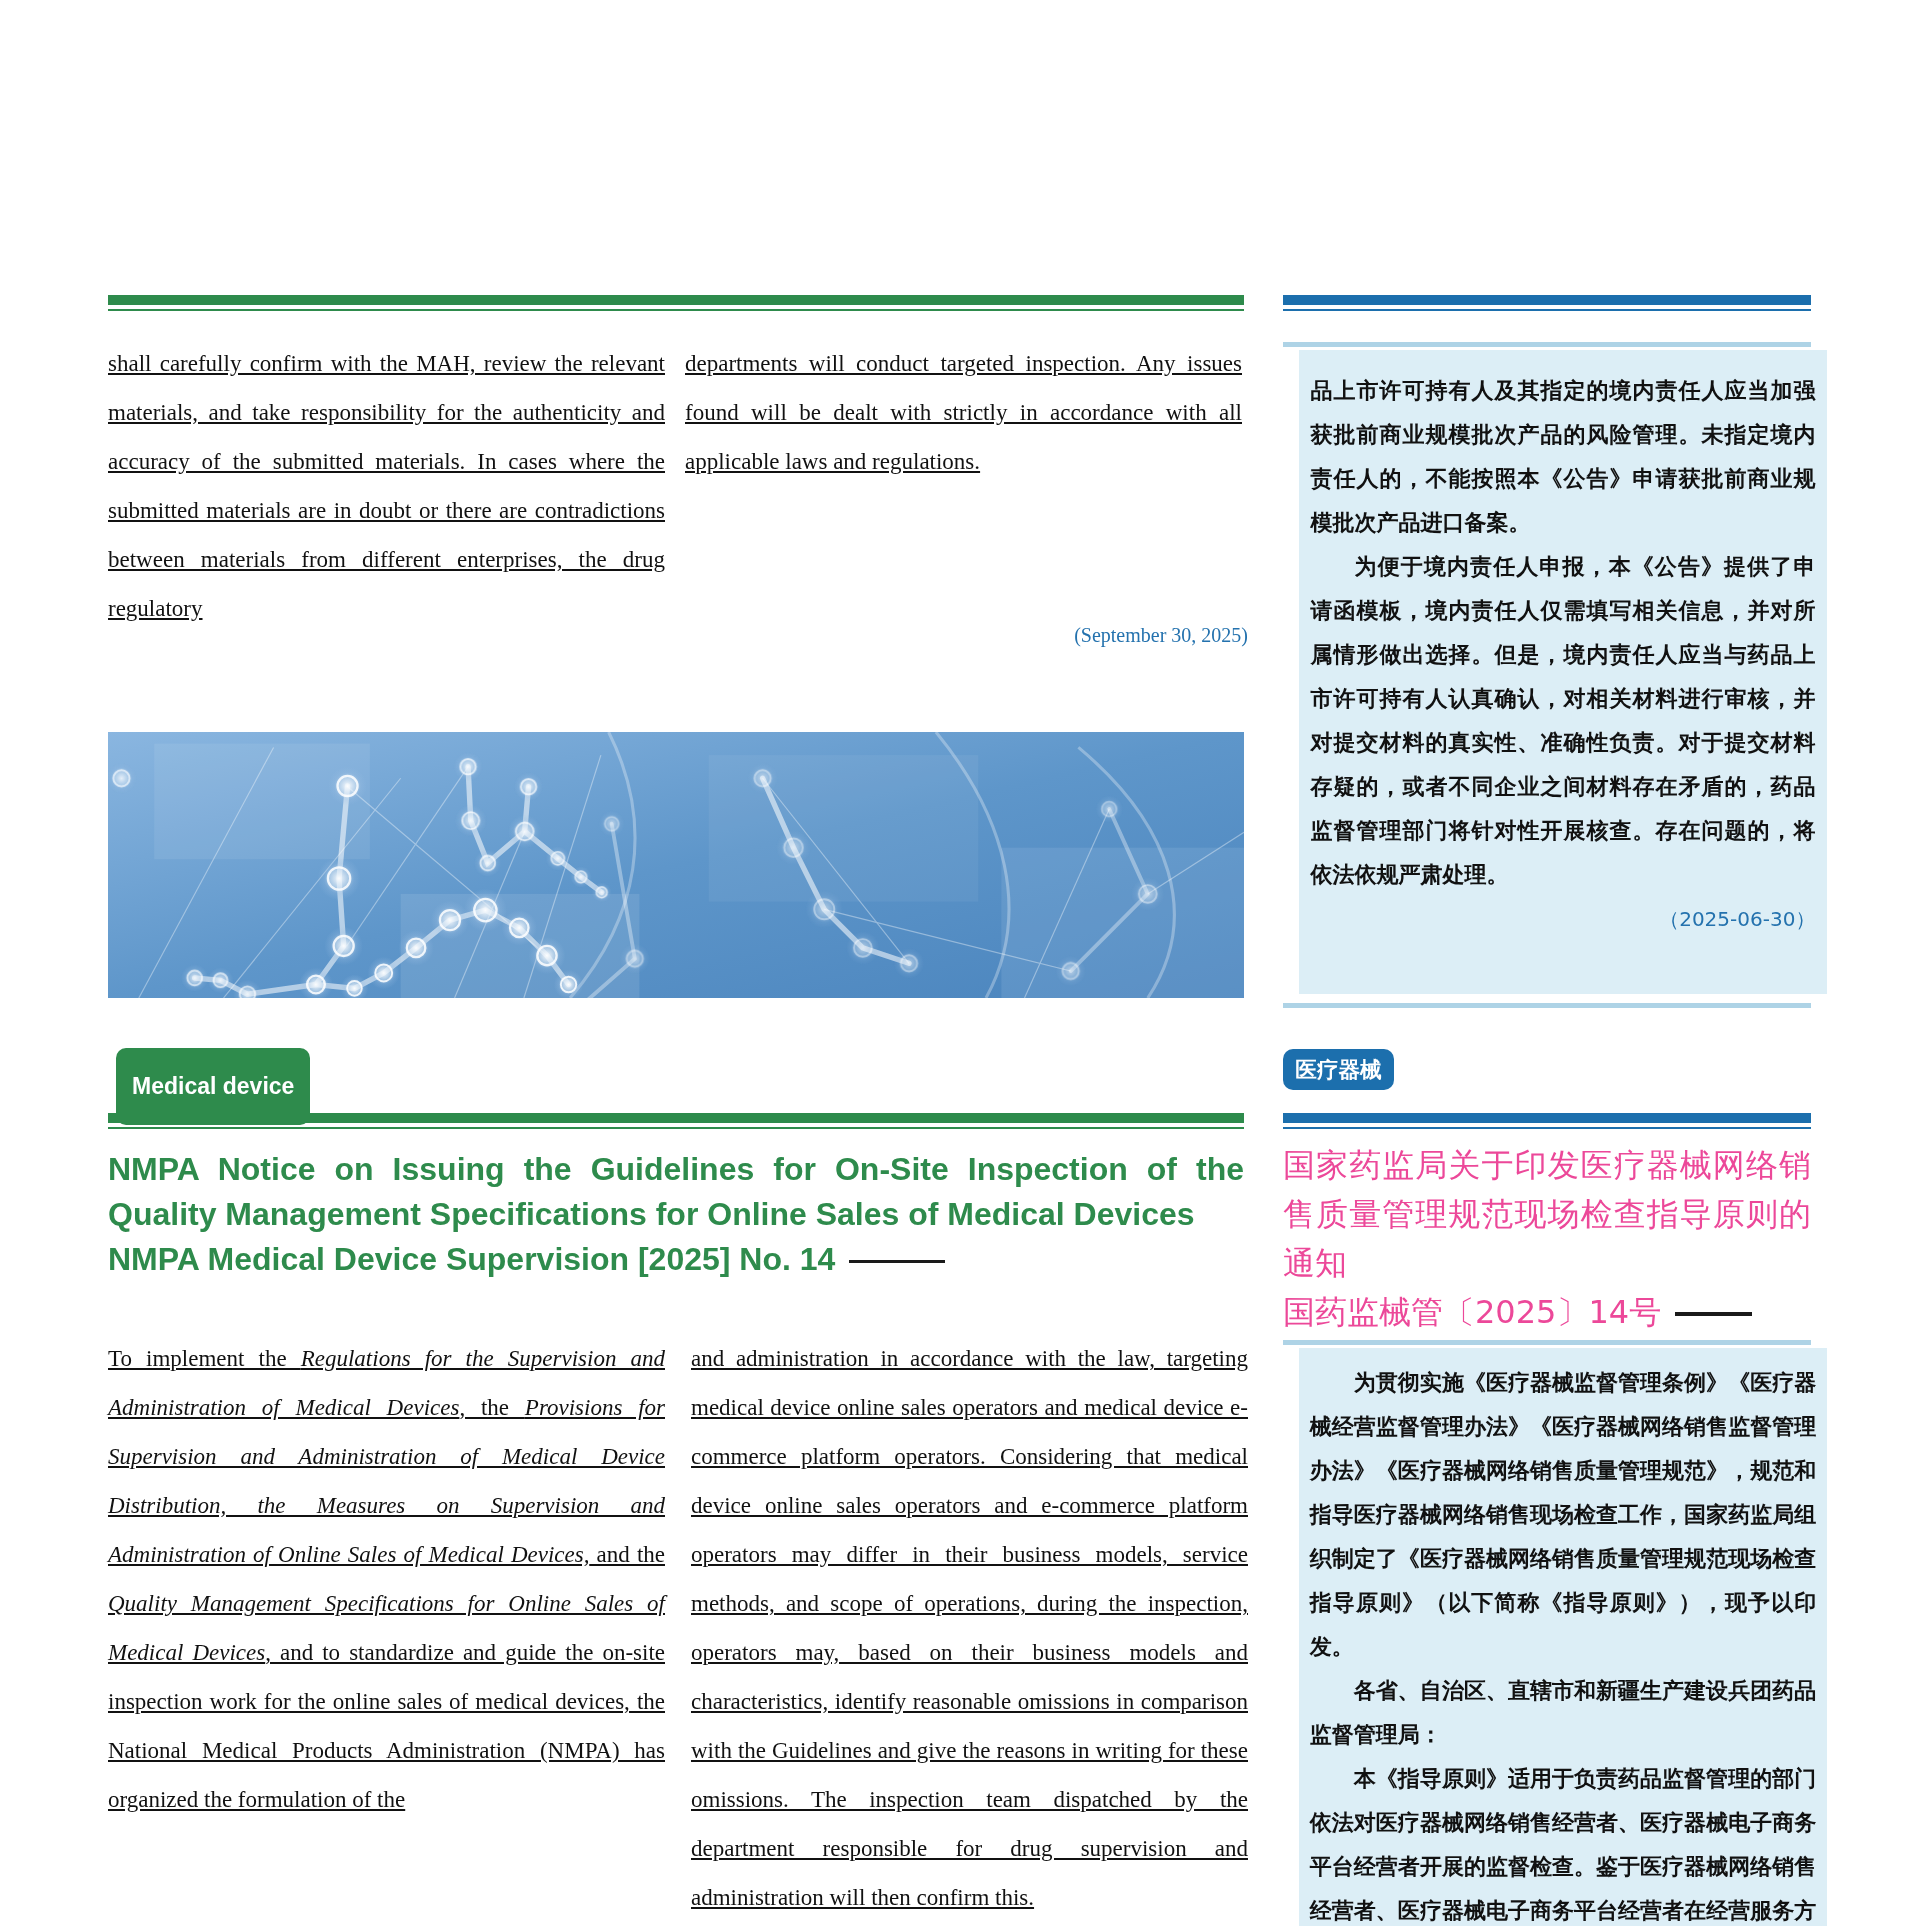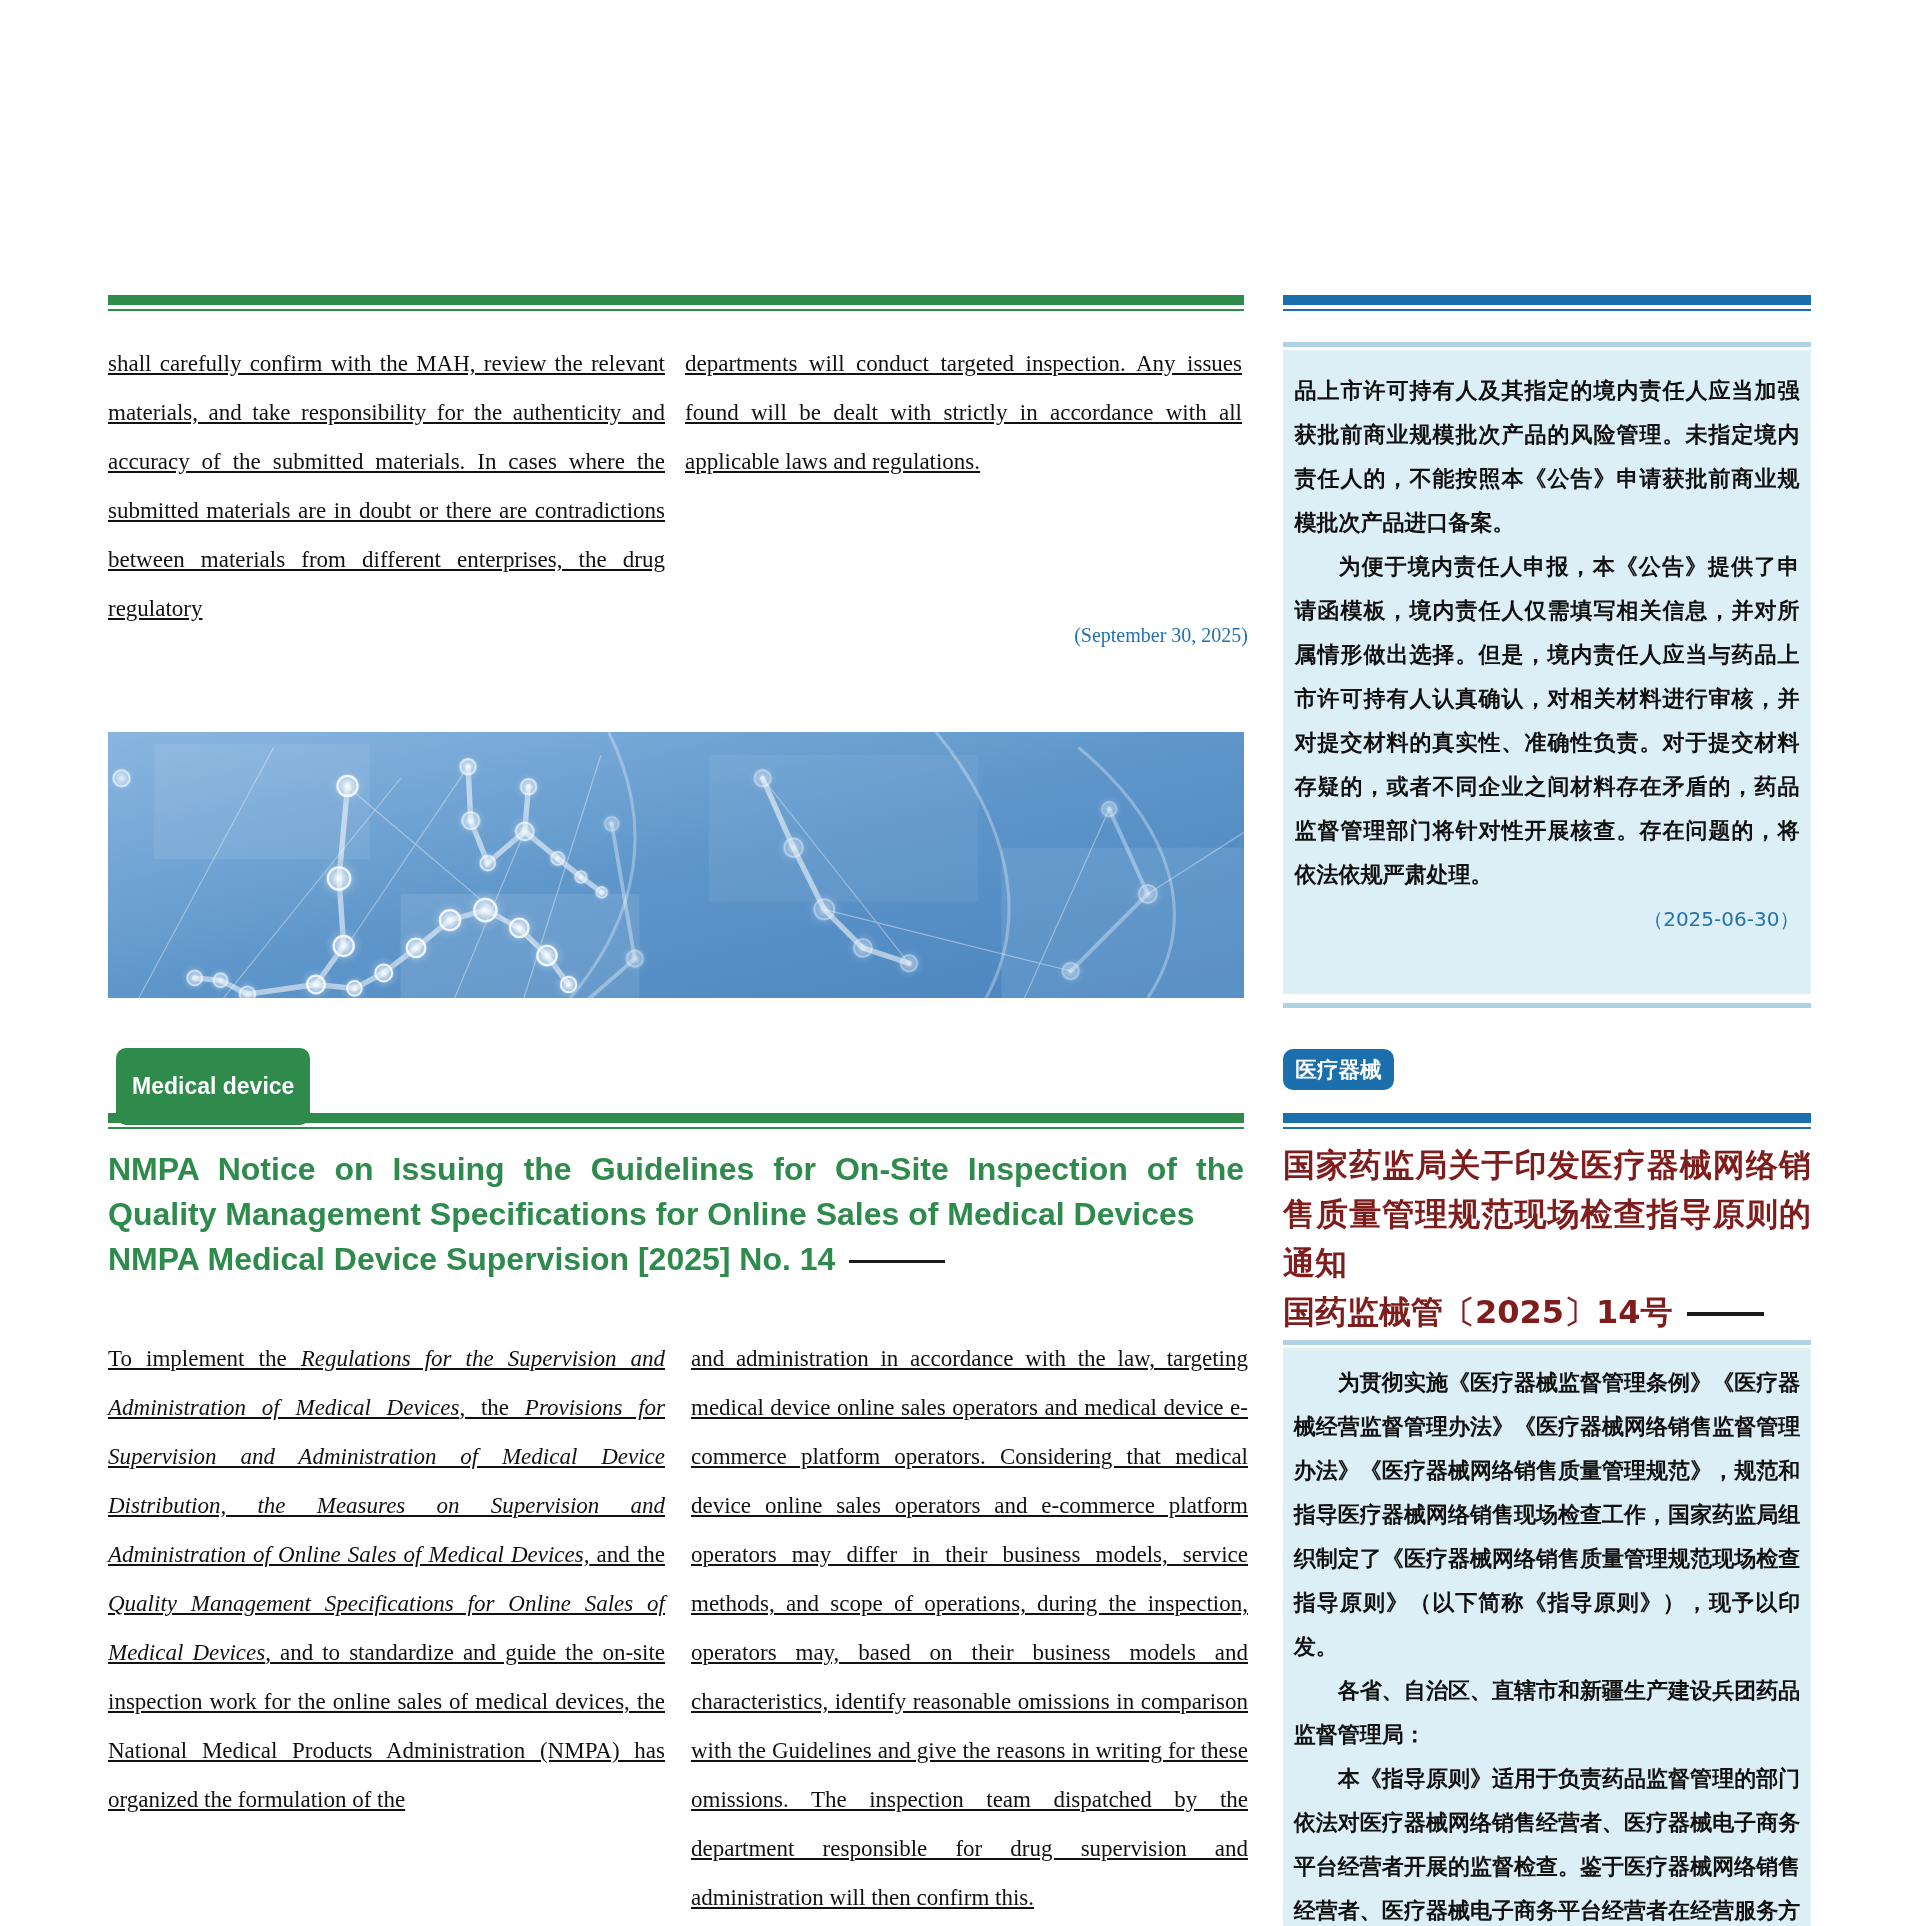--- a/index.html
+++ b/index.html
@@ -21,21 +21,21 @@
     color:#111;
   }
   .eng-body p{margin:0;text-decoration:underline;}
   .date-en{
     font-size:20px;color:#2472ae;text-align:right;font-family:"Liberation Serif",serif;
   }
   
   .cn-box{
     background:#dceef6;box-sizing:border-box;overflow:hidden;
     font-family:"DejaVu Sans","Liberation Sans",sans-serif;font-weight:700;
-    font-size:22px;line-height:44px;text-align:justify;color:#111;
+    font-size:22px;line-height:44px;text-align:justify;color:#111;margin-left:16px;
   }
   .cn-box p{margin:0;}
   .cn-indent{text-indent:2em;}
   .date-cn{
     font-family:"DejaVu Sans",sans-serif;font-weight:500;color:#2472ae;
     text-align:right;font-size:20px;margin-top:15.4px;
   }
   
   .badge{
     display:inline-block;color:#ffffff;font-weight:700;border-radius:10px;
@@ -43,22 +43,22 @@
   }
   .badge-green{background:#2e8b4c;font-size:23px;padding:25px 16px;}
   .badge-blue{background:#1c6fad;font-size:21.6px;padding:6.2px 12.3px;font-family:"DejaVu Sans","Liberation Sans",sans-serif;}
   
   .head-en{
     font-family:"Liberation Sans","DejaVu Sans",sans-serif;font-weight:700;
     color:#2e8b4c;font-size:32px;line-height:45px;text-align:justify;
   }
   .head-en p{margin:0;}
   .head-cn{
-    font-family:"DejaVu Sans","Liberation Sans",sans-serif;font-weight:700;
-    color:#7f1d1d;font-size:32px;line-height:49px;text-align:justify;
+    font-family:"DejaVu Sans","Liberation Sans",sans-serif;font-weight:400;
+    color:#ec4899;font-size:32px;line-height:49px;text-align:justify;
   }
   .head-cn p{margin:0;}
   .dash{
     display:inline-block;height:3.5px;background:#1a1a1a;vertical-align:middle;
     margin-left:14px;
   }
   .dash-en{width:96px;}
   .dash-cn{width:77px;}
   .it{font-style:italic;}
 </style>

